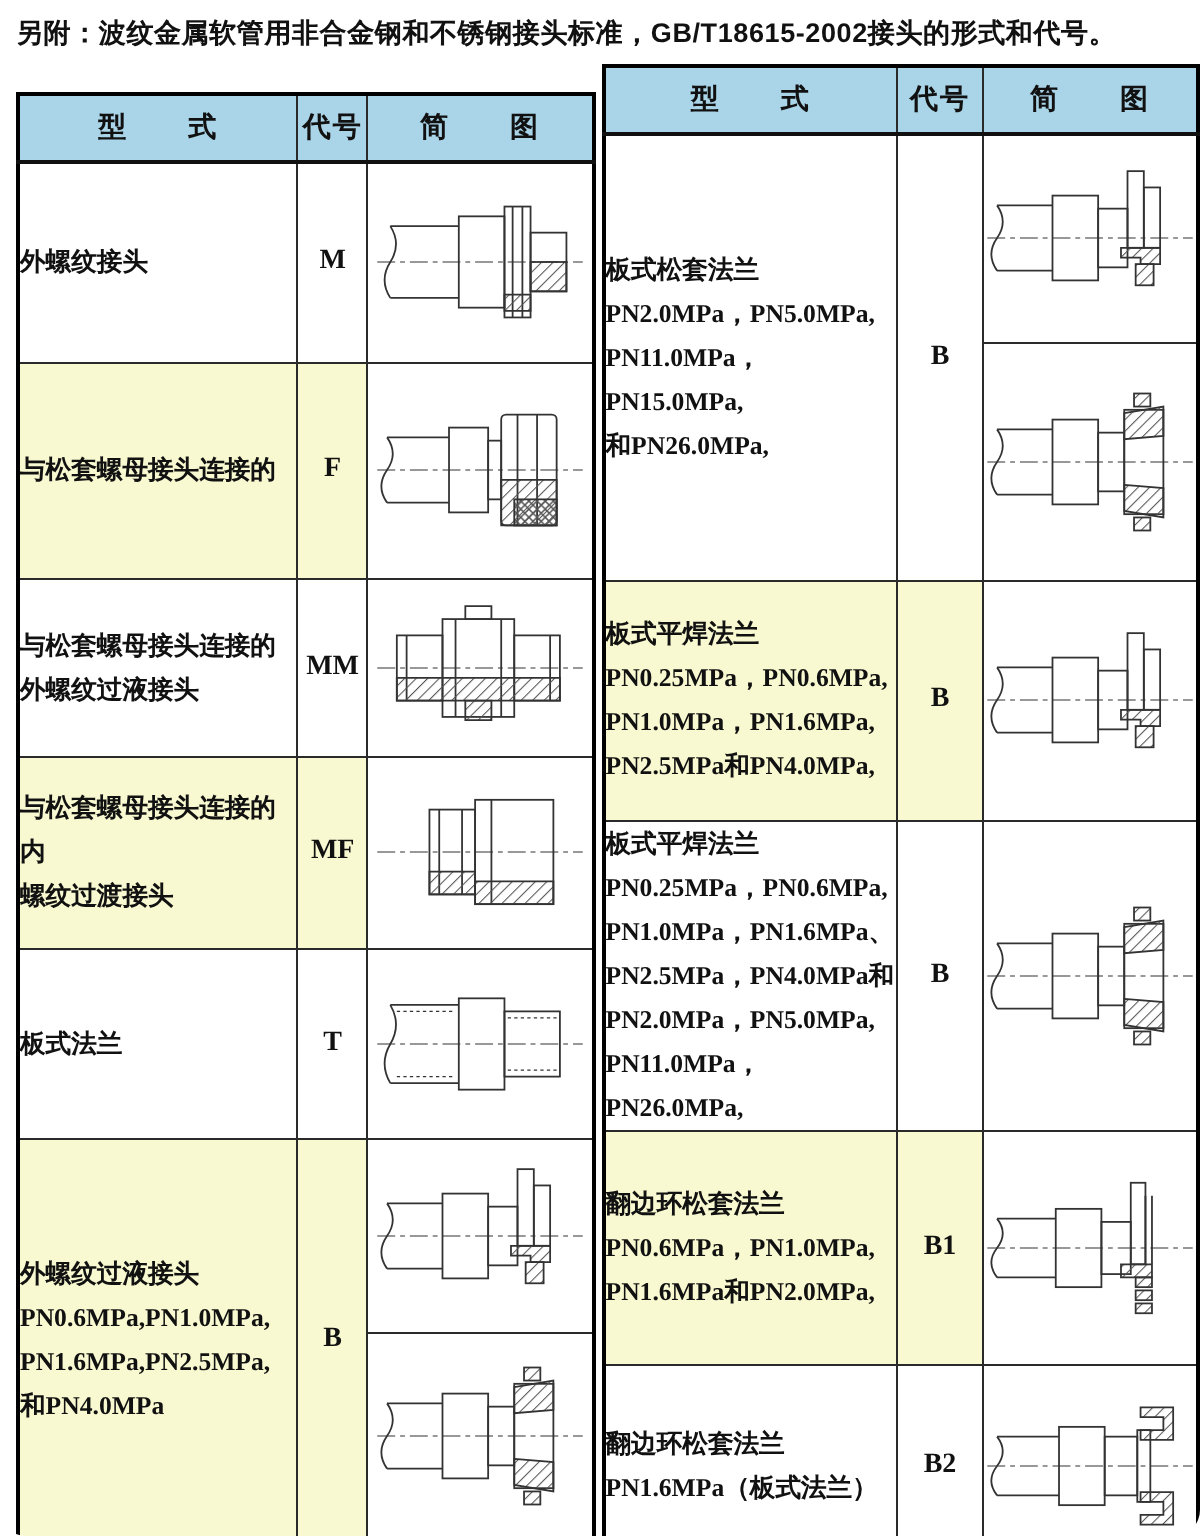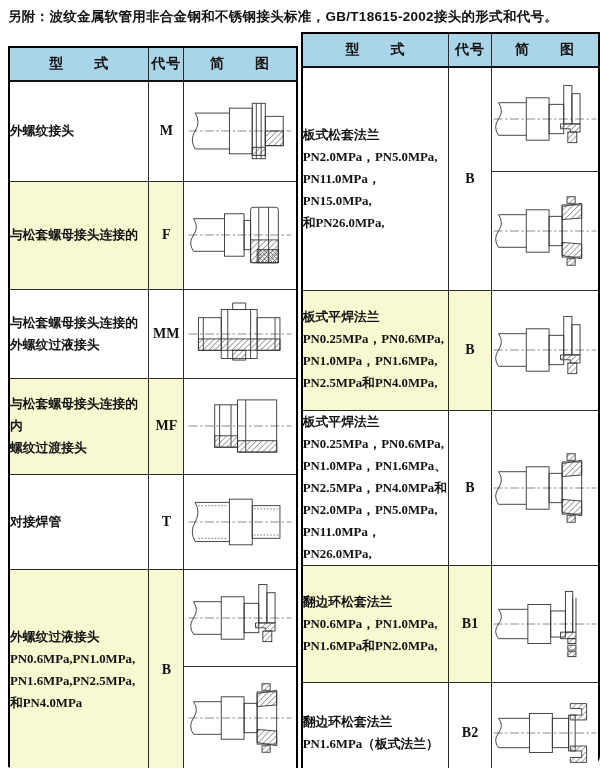--- a/index.html
+++ b/index.html
@@ -127,21 +127,21 @@
                   <line x1="54" y1="20" x2="54" y2="72"></line>
                   <rect x="62" y="14" width="48" height="64"></rect>
                   <line x1="72" y1="14" x2="72" y2="78"></line>
                   <path d="M34 58 h28 v14 h-28 z" fill="url(#hp)"></path>
                   <path d="M62 64 h48 v14 h-48 z" fill="url(#hp)"></path>
                 </g>
               </svg>
             </td>
       </tr>
       <tr style="height:95px">
-        <td class="tt">对接焊管</td>
+        <td class="tt">板式法兰</td>
         <td class="cc">T</td>
         <td class="dd">
               <svg viewBox="0 0 130 92" width="106" height="76">
                 <g fill="none" stroke="#333" stroke-width="1.1">
                   <line x1="2" y1="46" x2="128" y2="46" stroke-width="0.7" stroke-dasharray="11 3 3 3"></line>
                   <path d="M 10 22 q 7 12 0 24 q -7 12 0 24"></path>
                   <line x1="10" y1="22" x2="52" y2="22"></line>
                   <line x1="10" y1="70" x2="52" y2="70"></line>
                   <rect x="52" y="18" width="28" height="56"></rect>
                   <rect x="80" y="26" width="34" height="40"></rect>

